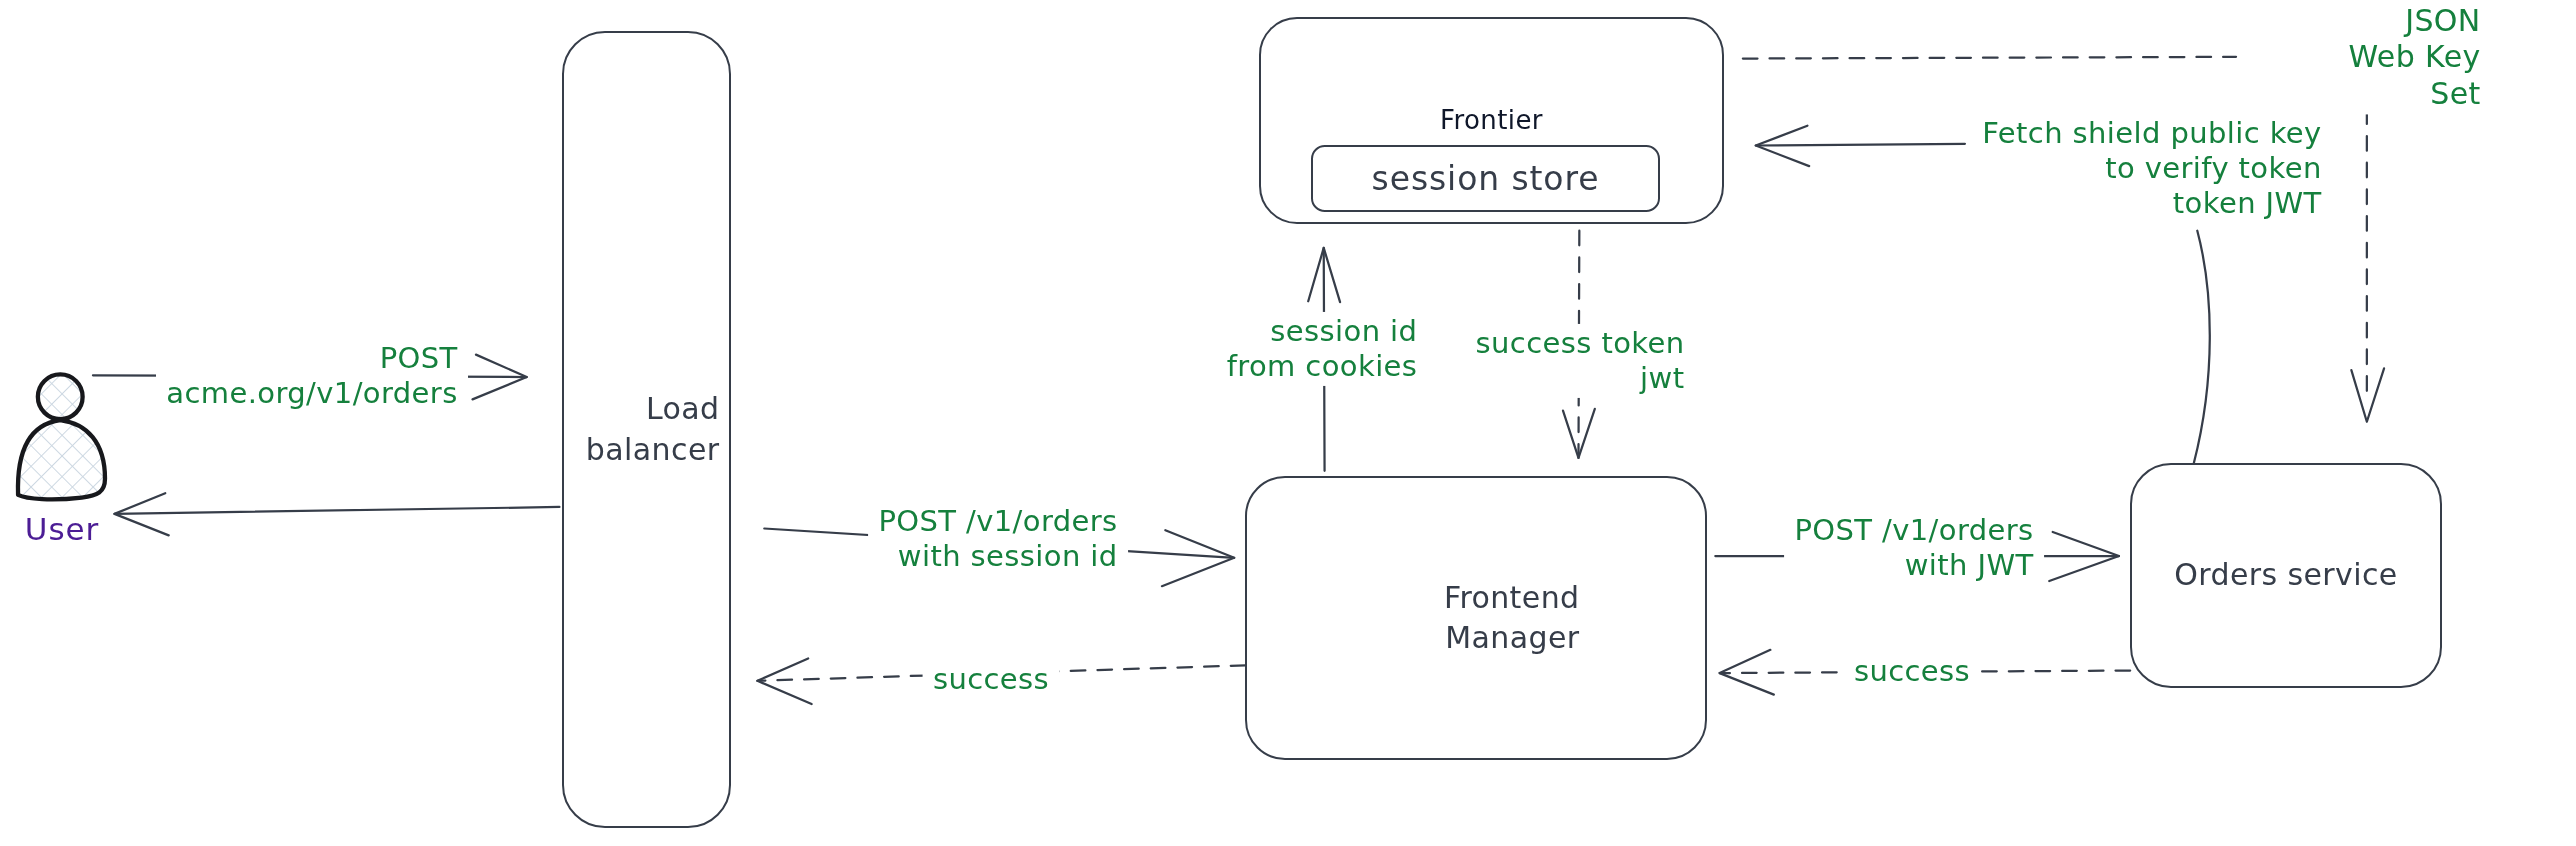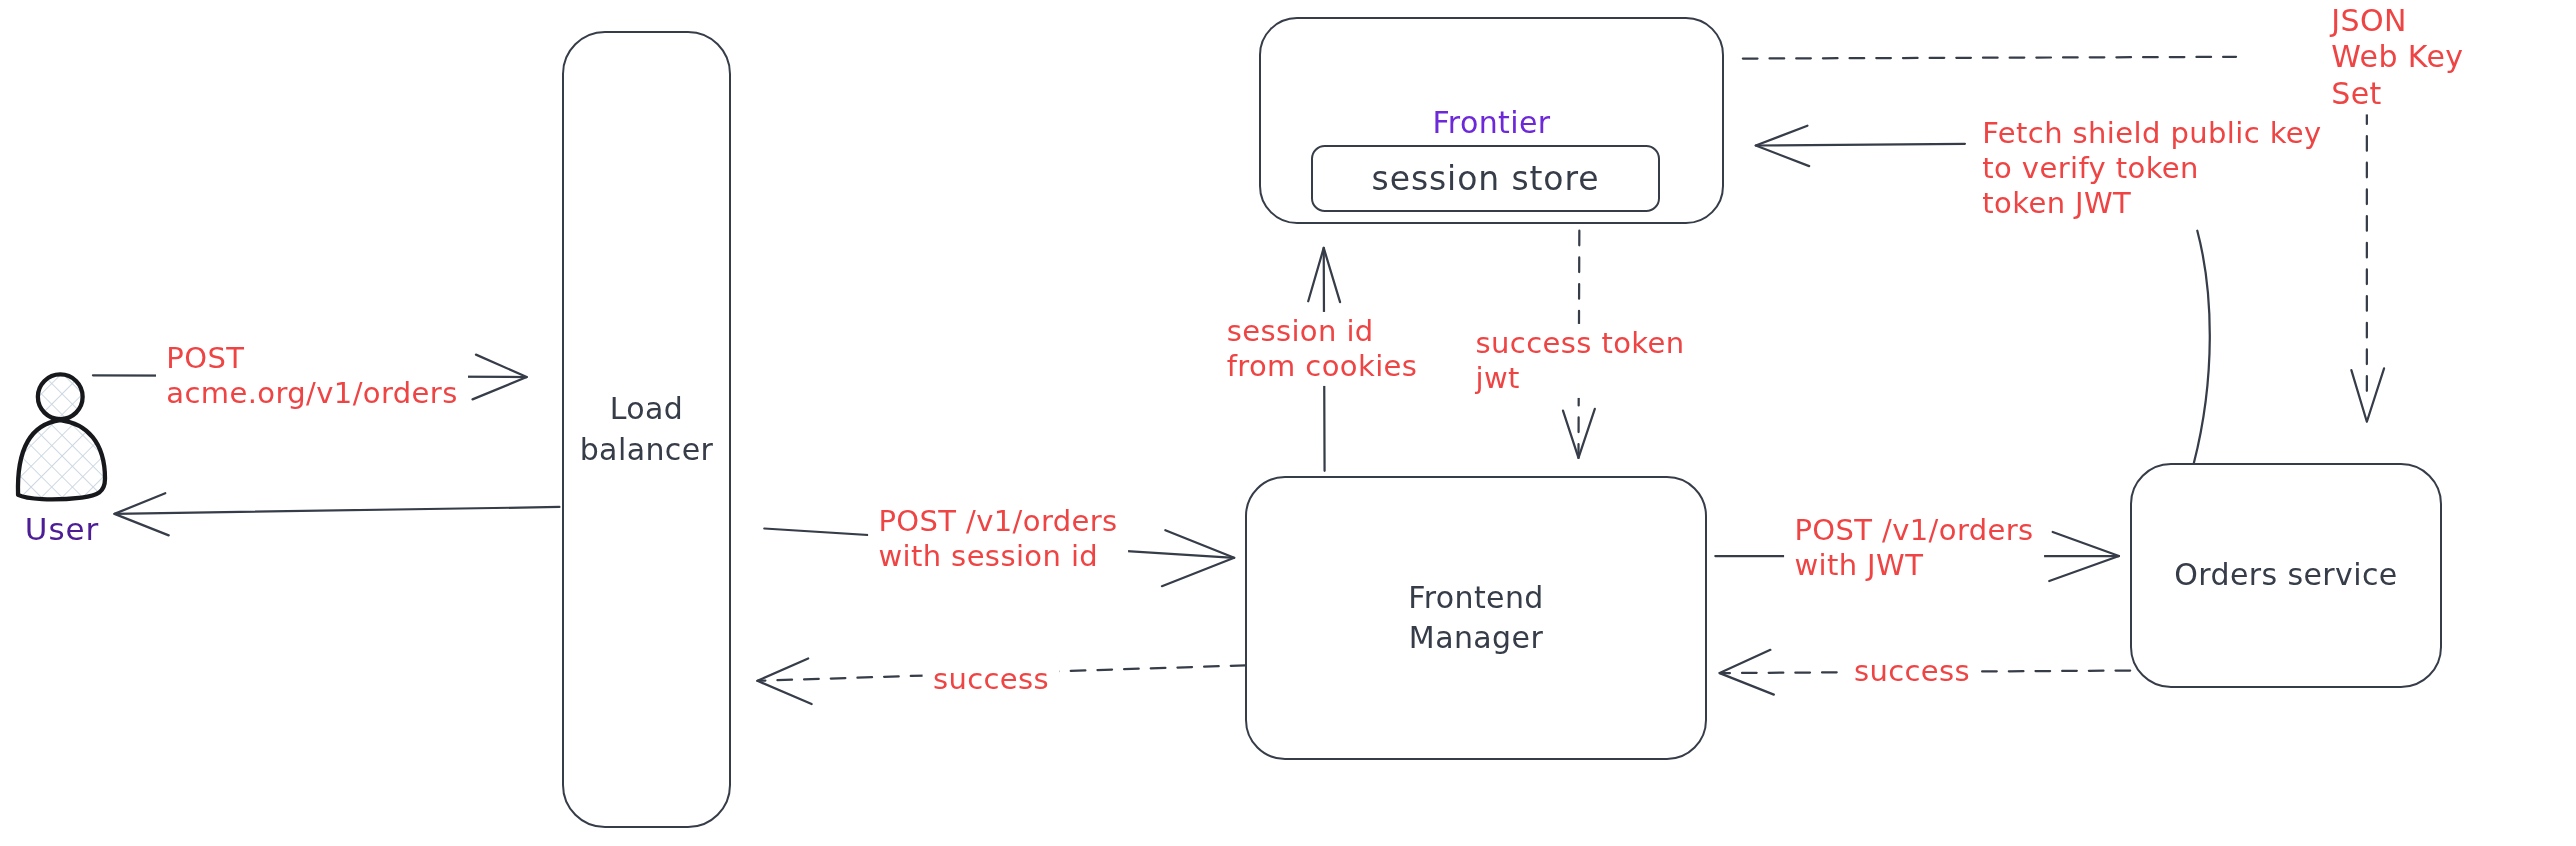--- a/index.html
+++ b/index.html
@@ -10,37 +10,37 @@
   .layer{position:absolute;left:0;top:0;width:2576px;height:847px;}
   svg.layer{pointer-events:none;}
   .s{fill:none;stroke:#363d49;stroke-width:2.6;stroke-linecap:round;stroke-linejoin:round;}
   .dash{stroke-dasharray:17 14;}
   .ustroke{fill:url(#xh);stroke:#17181c;stroke-width:5;stroke-linejoin:round;}
   .node{
     position:absolute;border:2.2px solid #363d49;background:#ffffff;
     display:flex;align-items:center;justify-content:center;box-sizing:border-box;
   }
   .node-label{
-    font-size:30px;line-height:1.35;text-align:center;color:#363d49;
+    font-size:30px;line-height:1.35;text-align:right;color:#363d49;
     letter-spacing:0.4px;white-space:normal;
   }
   .frontier-title{
     position:absolute;left:0;right:0;top:86px;text-align:center;
-    font-size:30px;color:#6d28d9;letter-spacing:0.4px;
+    font-size:26px;color:#0f172a;letter-spacing:0.4px;
   }
   .session-store{
     position:absolute;left:50px;top:126px;width:349px;height:67px;
     border:2.2px solid #363d49;border-radius:13.8px;background:#fff;
     display:flex;align-items:center;justify-content:center;box-sizing:border-box;
   }
   .session-store span{font-size:33px;letter-spacing:0.9px;}
   .edge-label{
     position:absolute;transform:translate(-50%,-50%);
-    background:#ffffff;padding:1.7px 10.3px;text-align:left;
-    font-size:29px;line-height:1.22;letter-spacing:0.4px;color:#ef4444;
+    background:#ffffff;padding:1.7px 10.3px;text-align:right;
+    font-size:29px;line-height:1.22;letter-spacing:0.4px;color:#15803d;
     white-space:pre-line;
   }
   .user-label{
     position:absolute;transform:translate(-50%,-50%);
     font-size:31px;color:#4c1d95;letter-spacing:0.9px;font-weight:500;
   }
 </style>
 </head>
 <body>
 

